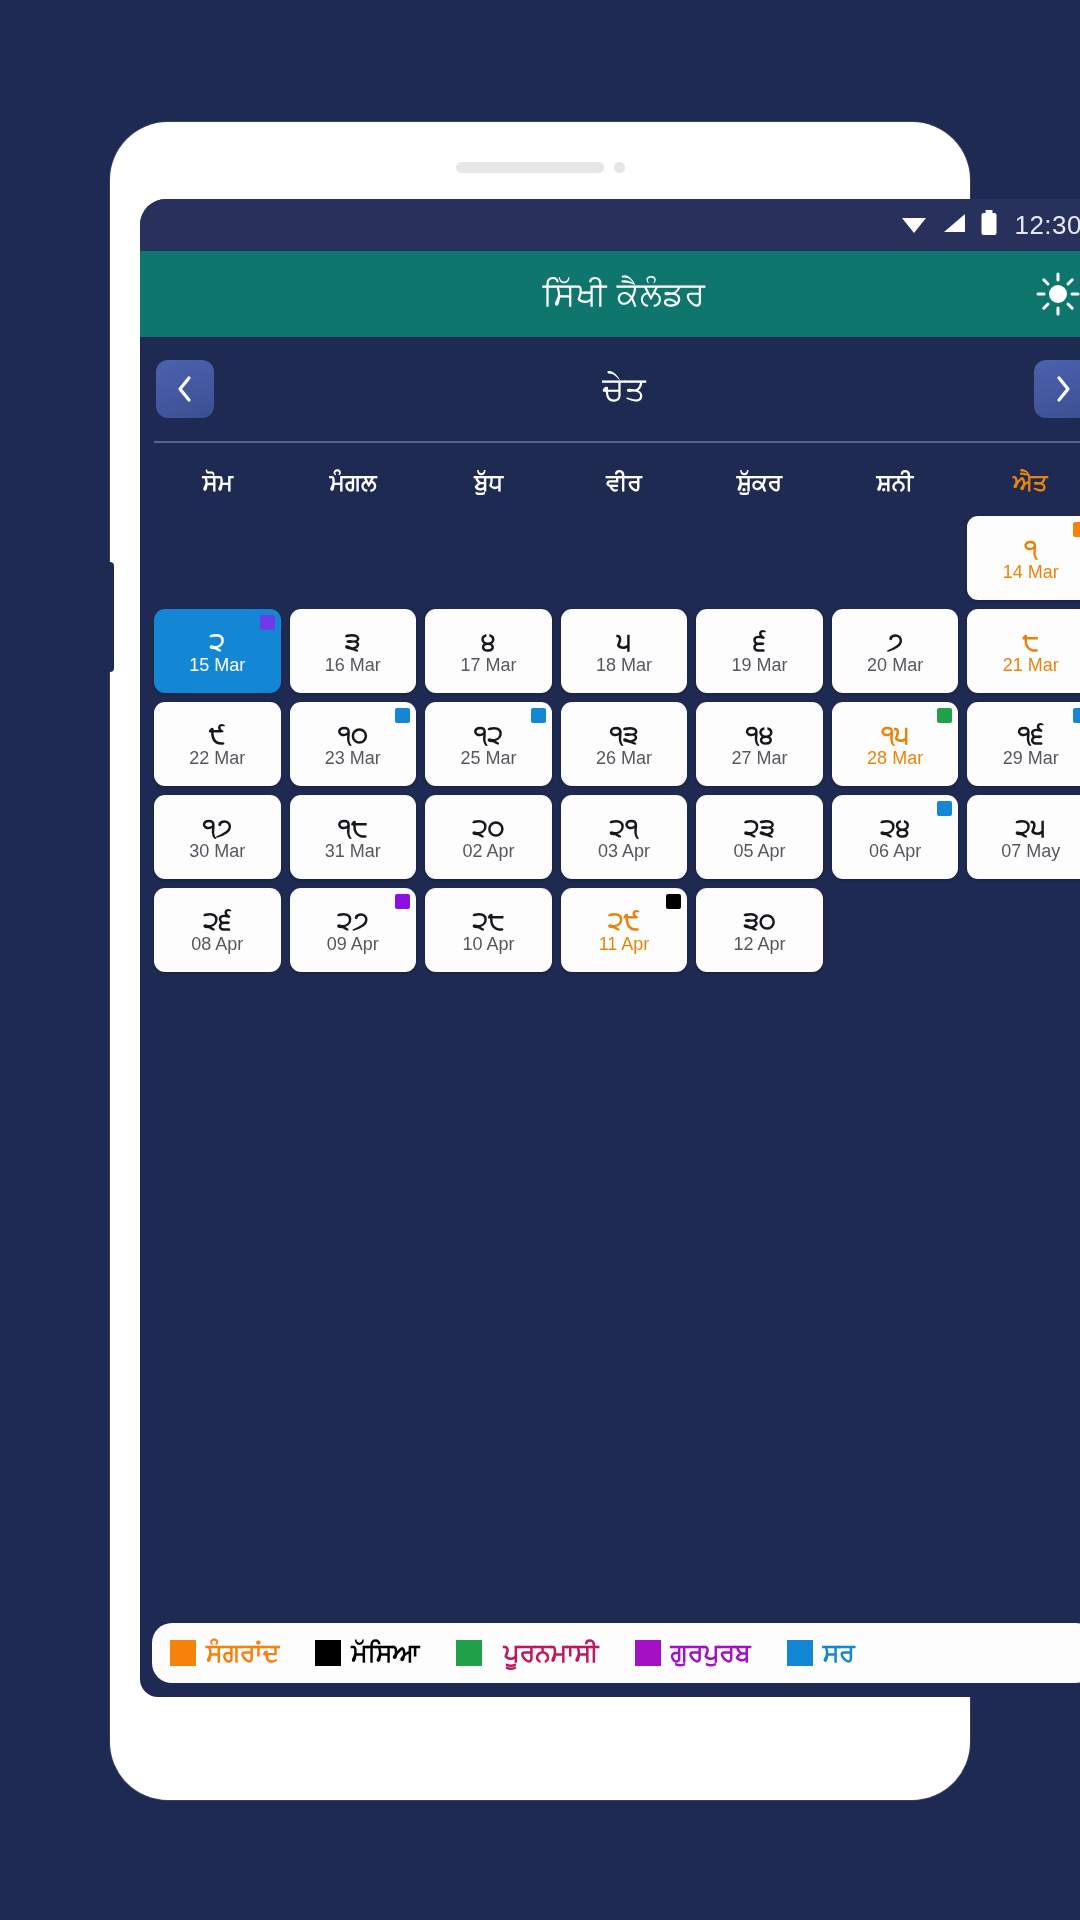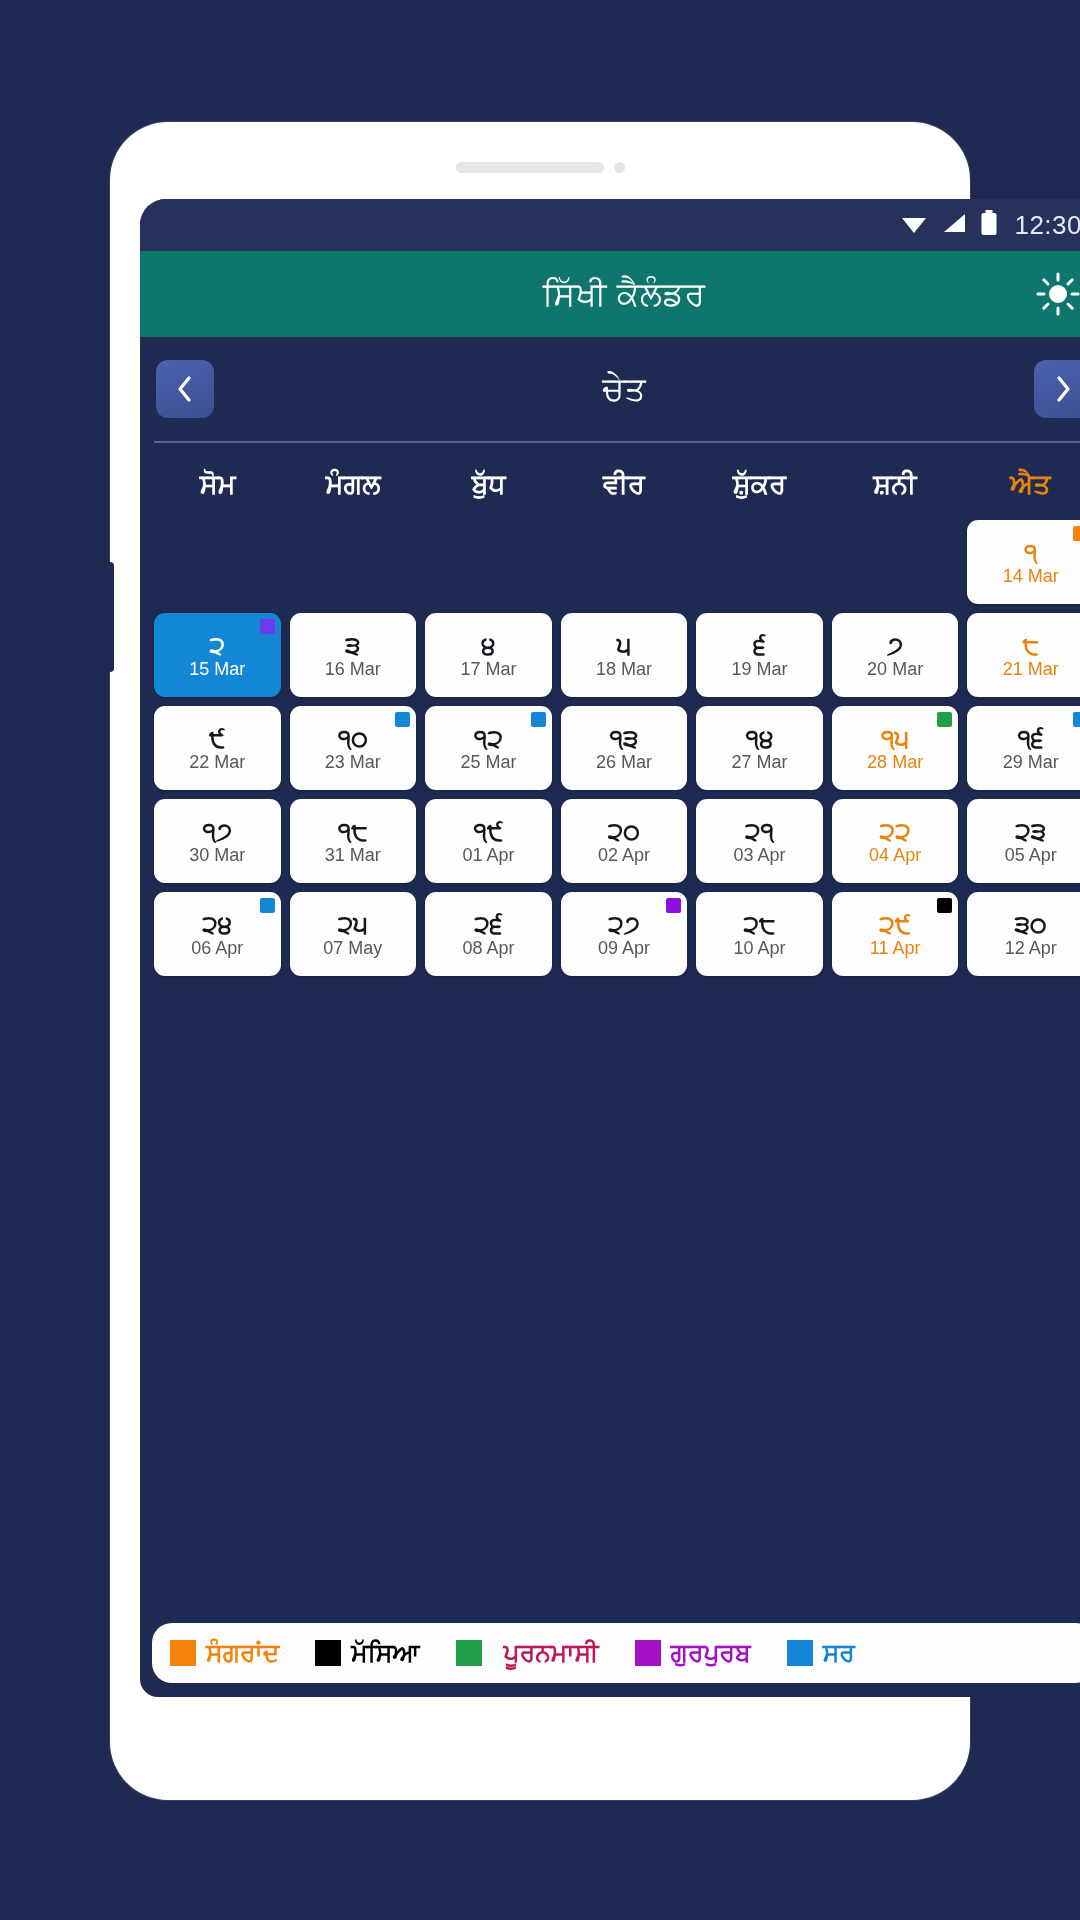--- a/index.html
+++ b/index.html
@@ -163,21 +163,21 @@
   
   .weekdays {
     display: grid;
     grid-template-columns: repeat(7, 1fr);
     padding: 26px 10px 20px 10px;
     flex: 0 0 auto;
   }
   .weekday {
     text-align: center;
     color: #ffffff;
-    font-size: 27px;
+    font-size: 23px;
     font-weight: 700;
   }
   .weekday.sunday { color: #e8840c; }
 
   
   .calendar {
     display: grid;
     grid-template-columns: repeat(7, 1fr);
     gap: 9px;
     padding: 0 14px;
@@ -418,34 +418,26 @@
           </div>
           <div class="day-cell">
             <span class="day-num">੧੭</span>
             <span class="day-sub">30 Mar</span>
           </div>
           <div class="day-cell">
             <span class="day-num">੧੮</span>
             <span class="day-sub">31 Mar</span>
           </div>
           <div class="day-cell">
-            <span class="day-num">੧੯</span>
-            <span class="day-sub">01 Apr</span>
-          </div>
-          <div class="day-cell">
             <span class="day-num">੨੦</span>
             <span class="day-sub">02 Apr</span>
           </div>
           <div class="day-cell">
             <span class="day-num">੨੧</span>
             <span class="day-sub">03 Apr</span>
-          </div>
-          <div class="day-cell sunday">
-            <span class="day-num">੨੨</span>
-            <span class="day-sub">04 Apr</span>
           </div>
           <div class="day-cell">
             <span class="day-num">੨੩</span>
             <span class="day-sub">05 Apr</span>
           </div>
           <div class="day-cell">
             <span class="badge" style="background: rgb(19, 135, 211);"></span>
             <span class="day-num">੨੪</span>
             <span class="day-sub">06 Apr</span>
           </div>

